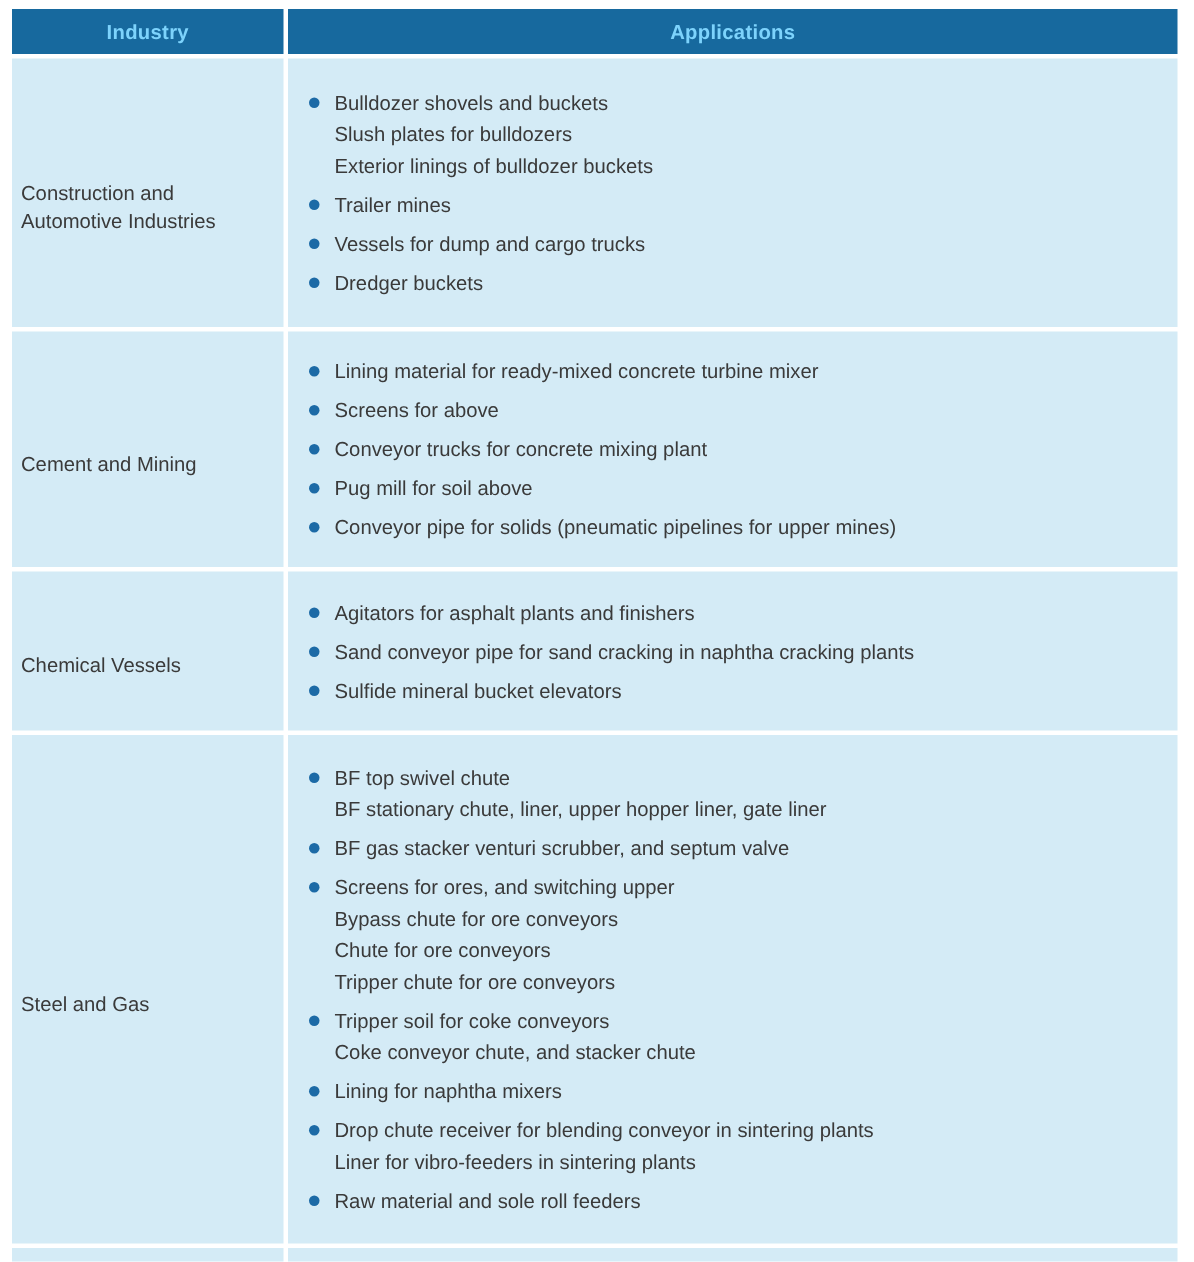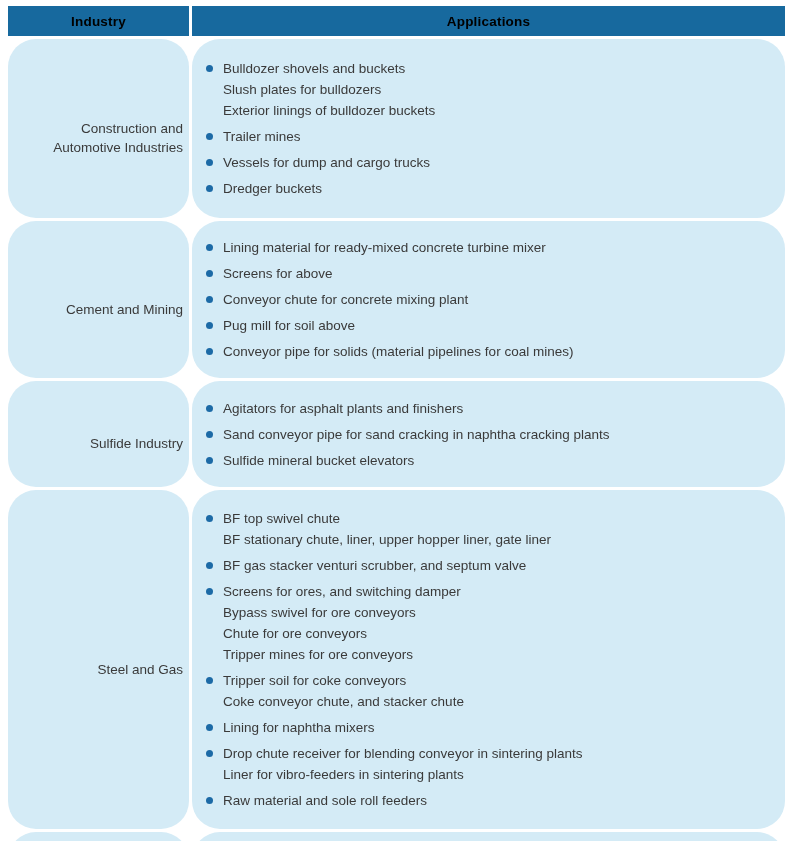--- a/index.html
+++ b/index.html
@@ -23,38 +23,37 @@
     background:#ffffff;
   }
   table.apps-table{
     border-collapse:separate;
     border-spacing:3px;
     width:783px;
     table-layout:fixed;
   }
   th.col-header{
     background:var(--header-bg);
-    color:#000000;
+    color:#7dd3fc;
     font-size:13.5px;
     font-weight:700;
     height:30px;
     text-align:center;
     vertical-align:middle;
     padding:0;
     letter-spacing:0.2px;
   }
   th.col-industry{ width:181px; }
   td{
     background:var(--row-bg);
     vertical-align:middle;
     padding:0;
-    border-radius:28px;
   }
   td.industry-cell{
-    text-align:right;
+    text-align:left;
     color:var(--text);
     font-size:13.5px;
     line-height:19px;
     white-space:pre-line;
     padding:0 6px;
   }
   td.apps-cell{
     padding:8px 10px 8px 14px;
   }
   .group + .group{ margin-top:5px; }
@@ -149,41 +148,41 @@
 </div>
             <div class="group">
   <div class="line">
     <span class="bullet"></span>
     <span class="line-text">Screens for above</span>
   </div>
 </div>
             <div class="group">
   <div class="line">
     <span class="bullet"></span>
-    <span class="line-text">Conveyor chute for concrete mixing plant</span>
+    <span class="line-text">Conveyor trucks for concrete mixing plant</span>
   </div>
 </div>
             <div class="group">
   <div class="line">
     <span class="bullet"></span>
     <span class="line-text">Pug mill for soil above</span>
   </div>
 </div>
             <div class="group">
   <div class="line">
     <span class="bullet"></span>
-    <span class="line-text">Conveyor pipe for solids (material pipelines for coal mines)</span>
-  </div>
-</div>
-          </td>
-  </tr>
-
-  <tr>
-    <td class="industry-cell">
-      <span class="industry-label">Sulfide Industry</span>
+    <span class="line-text">Conveyor pipe for solids (pneumatic pipelines for upper mines)</span>
+  </div>
+</div>
+          </td>
+  </tr>
+
+  <tr>
+    <td class="industry-cell">
+      <span class="industry-label">Chemical Vessels</span>
     </td>
     <td class="apps-cell">
             <div class="group">
   <div class="line">
     <span class="bullet"></span>
     <span class="line-text">Agitators for asphalt plants and finishers</span>
   </div>
 </div>
             <div class="group">
   <div class="line">
@@ -218,36 +217,36 @@
 </div>
             <div class="group">
   <div class="line">
     <span class="bullet"></span>
     <span class="line-text">BF gas stacker venturi scrubber, and septum valve</span>
   </div>
 </div>
             <div class="group">
   <div class="line">
     <span class="bullet"></span>
-    <span class="line-text">Screens for ores, and switching damper</span>
-  </div>
-
-  <div class="line continuation">
-    
-    <span class="line-text">Bypass swivel for ore conveyors</span>
+    <span class="line-text">Screens for ores, and switching upper</span>
+  </div>
+
+  <div class="line continuation">
+    
+    <span class="line-text">Bypass chute for ore conveyors</span>
   </div>
 
   <div class="line continuation">
     
     <span class="line-text">Chute for ore conveyors</span>
   </div>
 
   <div class="line continuation">
     
-    <span class="line-text">Tripper mines for ore conveyors</span>
+    <span class="line-text">Tripper chute for ore conveyors</span>
   </div>
 </div>
             <div class="group">
   <div class="line">
     <span class="bullet"></span>
     <span class="line-text">Tripper soil for coke conveyors</span>
   </div>
 
   <div class="line continuation">
     

